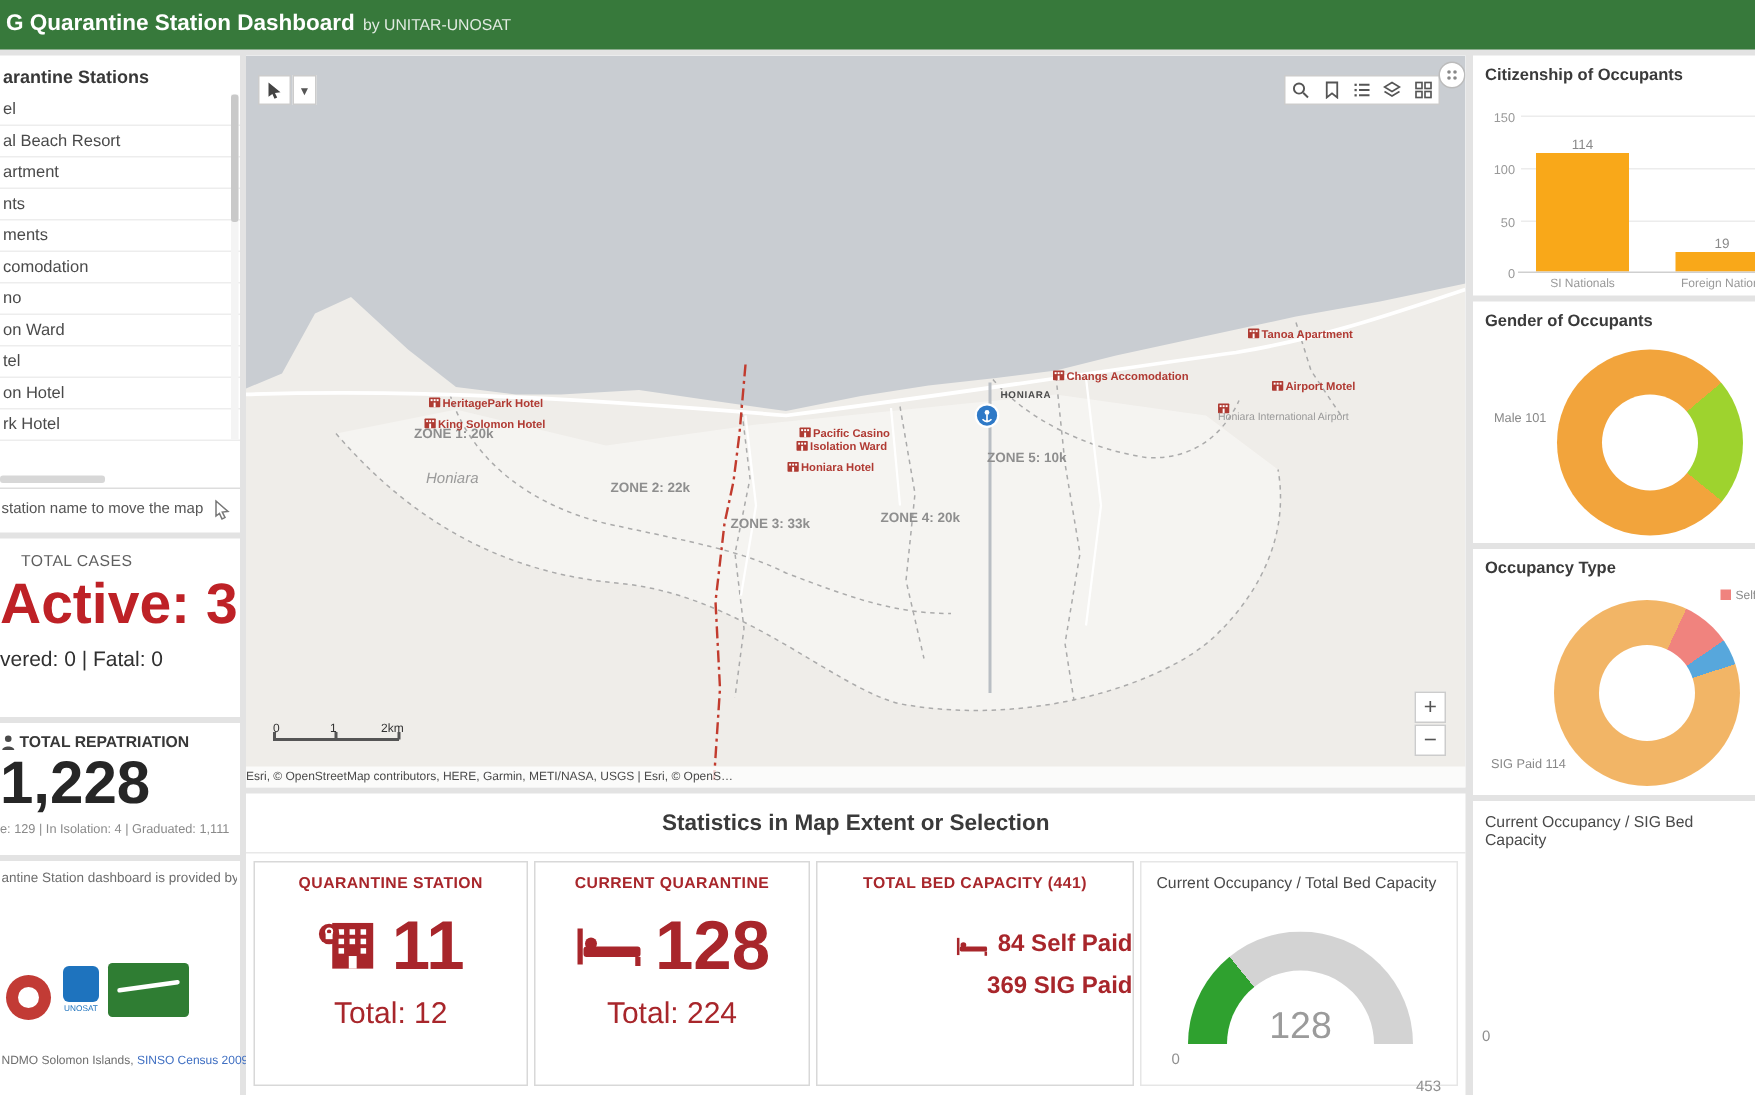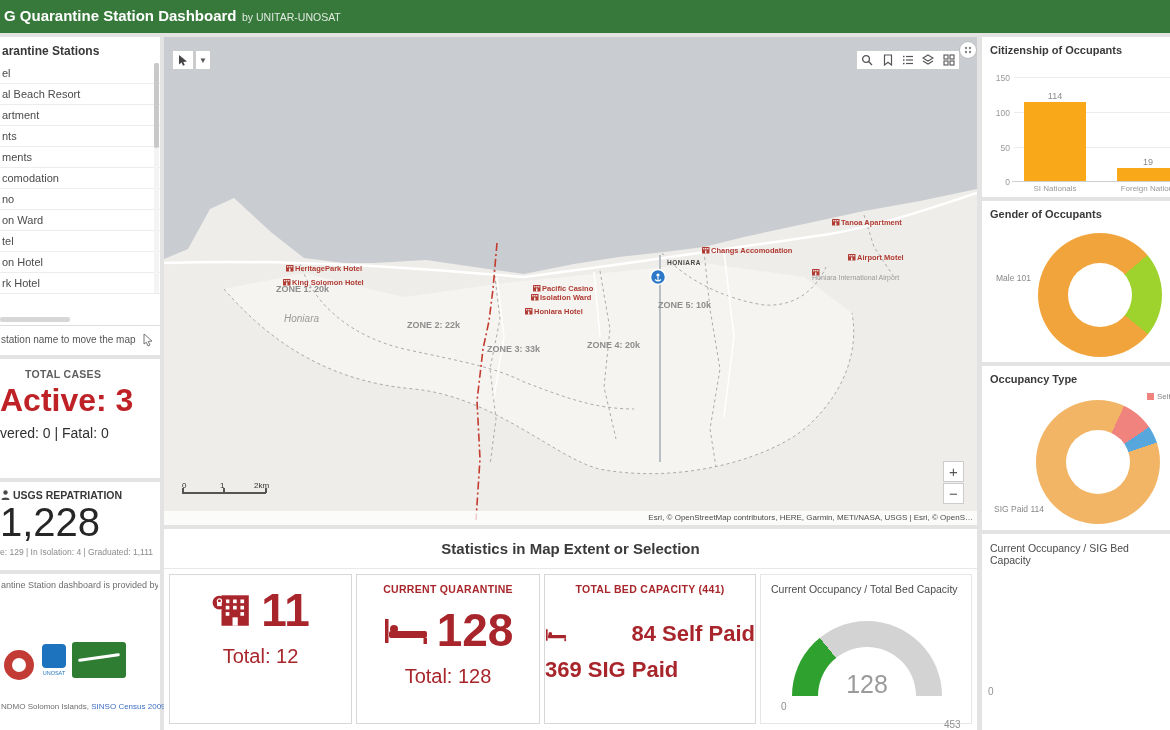--- a/index.html
+++ b/index.html
@@ -9,21 +9,21 @@
   .abs{position:absolute}
   
   .stn-item{height:21px;line-height:21px;border-bottom:1px solid #ededed;font-size:11px;color:#4a4a4a;padding-left:2px;white-space:nowrap;overflow:hidden;list-style:none;cursor:pointer}
   .list-title{padding:7px 0 5px 2px;font-size:12px;font-weight:bold;color:#383838}
   
   .card{position:absolute;background:#fff;border:1px solid #d8d8d8}
   .card-title{text-align:center;padding-top:8px;font-size:10.5px;font-weight:bold;color:#A8262B;letter-spacing:.3px}
   .val-row{display:flex;align-items:center;justify-content:center;gap:8px;margin-top:12px}
   .big-num{font-size:46px;font-weight:bold;color:#A8262B;line-height:1}
   .card-sub{font-size:20px;color:#A8262B;text-align:center;margin-top:12px}
-  .paid-line{display:flex;align-items:center;justify-content:space-between;gap:6px;font-size:22px;font-weight:bold;color:#A8262B}
+  .paid-line{display:flex;align-items:center;justify-content:flex-end;gap:6px;font-size:16px;font-weight:bold;color:#A8262B}
   
   .gauge{position:absolute;overflow:hidden}
   .gauge-arc{position:absolute;left:0;top:0;border-radius:50%}
   .gauge-hole{position:absolute;border-radius:50%;background:#fff}
   .gauge-value{position:absolute;bottom:0;width:100%;text-align:center;color:#9b9b9b}
   .gauge-lab{position:absolute;font-size:10px;color:#8f8f8f}
   
   .chart-title{padding:7px 0 0 8px;font-size:11px;font-weight:bold;color:#3a3a3a}
   .ytick{position:absolute;width:24px;text-align:right;font-size:8.5px;color:#999}
   .gridline{position:absolute;height:1px;background:#ececec}
@@ -110,34 +110,34 @@
         </svg>
     </div>
   </div>
 
   <div class="panel" style="left:0;top:0;width:1170px;height:33px;background:#37793B">
     <span class="abs" style="left:4px;top:7px;font-size:15px;font-weight:bold;color:#fff">G Quarantine Station Dashboard</span>
     <span class="abs" style="left:242px;top:11px;font-size:10.5px;color:rgba(255,255,255,.85)">by UNITAR-UNOSAT</span>
   </div>
 
   <div class="panel" style="left:0;top:359px;width:160px;height:119px">
-    <div style="padding:9px 0 0 25px;font-size:10.5px;font-weight:bold;color:#5f5f5f;letter-spacing:.3px">TOTAL CASES</div>
-    <div style="margin-top:4px;font-size:32px;font-weight:bold;color:#BE2126;line-height:1.05">Active: 3</div>
+    <div style="padding:9px 0 0 14px;font-size:10.5px;font-weight:normal;color:#5f5f5f;letter-spacing:.3px">TOTAL CASES</div>
+    <div style="margin-top:4px;font-size:38px;font-weight:bold;color:#BE2126;line-height:1.05">Active: 3</div>
     <div style="margin-top:7px;font-size:14px;color:#303030">vered: 0 | Fatal: 0</div>
   </div>
 
   <div class="panel" style="left:0;top:482px;width:160px;height:88px">
     <div style="padding:7px 0 0 1px;display:flex;align-items:center;gap:3px">
       <svg width="9" height="10" viewBox="0 0 9 10">
           <circle cx="4.5" cy="2.5" r="2.2" fill="#4a4a4a"></circle>
           <path d="M0.5 10 C0.5 6.8 8.5 6.8 8.5 10 Z" fill="#4a4a4a"></path>
         </svg>
-      <span style="font-size:10.5px;font-weight:bold;color:#383838">USGS REPATRIATION</span>
-    </div>
-    <div style="font-size:40px;font-weight:normal;color:#262626;line-height:1.05">1,228</div>
+      <span style="font-size:10.5px;font-weight:bold;color:#383838">TOTAL REPATRIATION</span>
+    </div>
+    <div style="font-size:40px;font-weight:bold;color:#262626;line-height:1.05">1,228</div>
     <div style="margin-top:4px;font-size:8.5px;color:#8a8a8a;white-space:nowrap">e: 129 | In Isolation: 4 | Graduated: 1,111</div>
   </div>
 
   <div class="panel" style="left:0;top:574px;width:160px;height:156px">
     <div style="padding:5px 2px 0 1px;font-size:9px;color:#6e6e6e;line-height:1.45">
       <div style="white-space:nowrap;overflow:hidden">antine Station dashboard is provided by UNITAR-UNOS</div>
     </div>
     <div class="abs" style="left:4px;top:76px;width:30px;height:30px;border-radius:50%;background:#C23B35">
       <div class="abs" style="left:8px;top:8px;width:14px;height:14px;border-radius:50%;background:#fff"></div>
     </div>
@@ -292,45 +292,46 @@
       <span class="abs" style="left:0;top:0;font-size:8px;color:#333">0</span>
       <span class="abs" style="left:38px;top:0;font-size:8px;color:#333">1</span>
       <span class="abs" style="left:72px;top:0;font-size:8px;color:#333">2km</span>
       <div class="abs" style="left:0;top:11px;width:84px;height:1.5px;background:#555"></div>
       <div class="abs" style="left:0;top:7px;width:1.5px;height:5px;background:#555"></div>
       <div class="abs" style="left:41px;top:7px;width:1.5px;height:5px;background:#555"></div>
       <div class="abs" style="left:83px;top:7px;width:1.5px;height:5px;background:#555"></div>
     </div>
 
     
-    <div class="abs" style="left:0;bottom:0;width:100%;height:14px;background:rgba(255,255,255,.75);text-align:right;font-size:8px;color:#4a4a4a;line-height:14px;padding-right:4px">Esri, © OpenStreetMap contributors, HERE, Garmin, METI/NASA, USGS | Esri, © OpenS…</div>
+    <div class="abs" style="left:0;bottom:0;width:100%;height:14px;background:rgba(255,255,255,.75);text-align:left;font-size:8px;color:#4a4a4a;line-height:14px;padding-right:4px">Esri, © OpenStreetMap contributors, HERE, Garmin, METI/NASA, USGS | Esri, © OpenS…</div>
   </div>
 
   <div class="panel" style="left:164px;top:529px;width:813px;height:201px">
     <div style="height:40px;border-bottom:1px solid #e8e8e8;text-align:center;padding-top:11px;font-size:15px;font-weight:bold;color:#3a3a3a">Statistics in Map Extent or Selection</div>
 
     <div class="card" style="left:5px;top:45px;width:183px;height:150px">
+      <div class="card-title">QUARANTINE STATION</div>
       <div class="val-row">
         <svg width="42" height="36" viewBox="0 0 40 34">
             <use href="#building-shape"></use>
           </svg>
         <span class="big-num">11</span>
       </div>
       <div class="card-sub">Total: 12</div>
     </div>
 
     <div class="card" style="left:192px;top:45px;width:184px;height:150px">
       <div class="card-title">CURRENT QUARANTINE</div>
       <div class="val-row">
         <svg width="46" height="30" viewBox="0 0 46 30">
             <use href="#bed-shape"></use>
           </svg>
         <span class="big-num">128</span>
       </div>
-      <div class="card-sub">Total: 128</div>
+      <div class="card-sub">Total: 224</div>
     </div>
 
     <div class="card" style="left:380px;top:45px;width:212px;height:150px">
       <div class="card-title">TOTAL BED CAPACITY (441)</div>
       <div class="paid-line" style="margin-top:26px">
         <svg width="22" height="15" viewBox="0 0 46 30">
             <use href="#bed-shape"></use>
           </svg>
         <span>84 Self Paid</span>
       </div>

